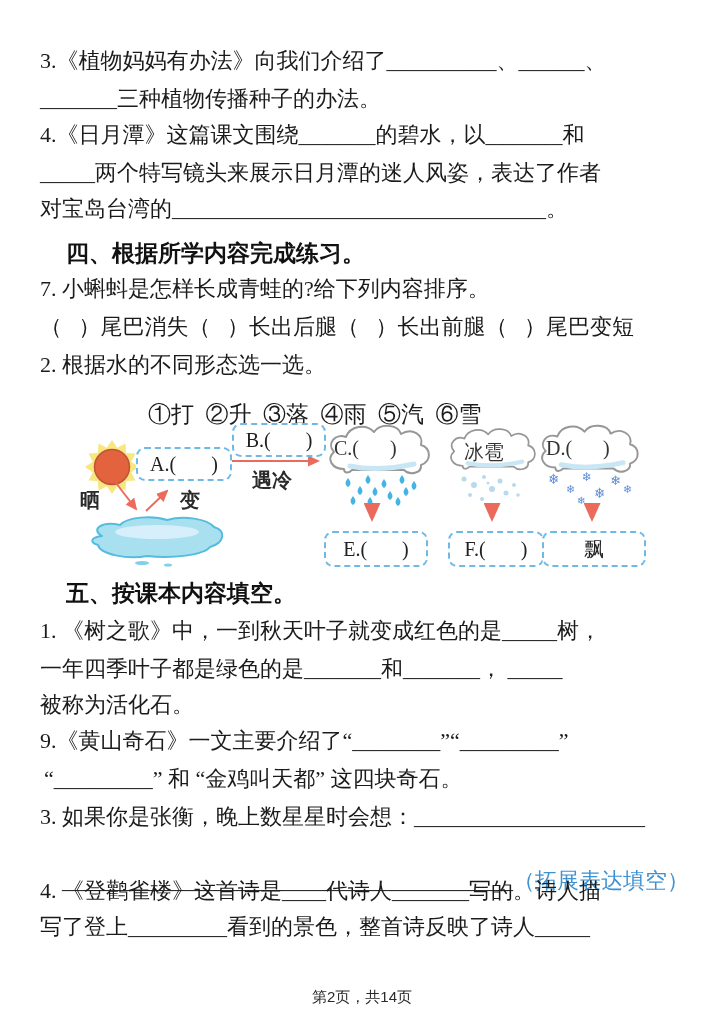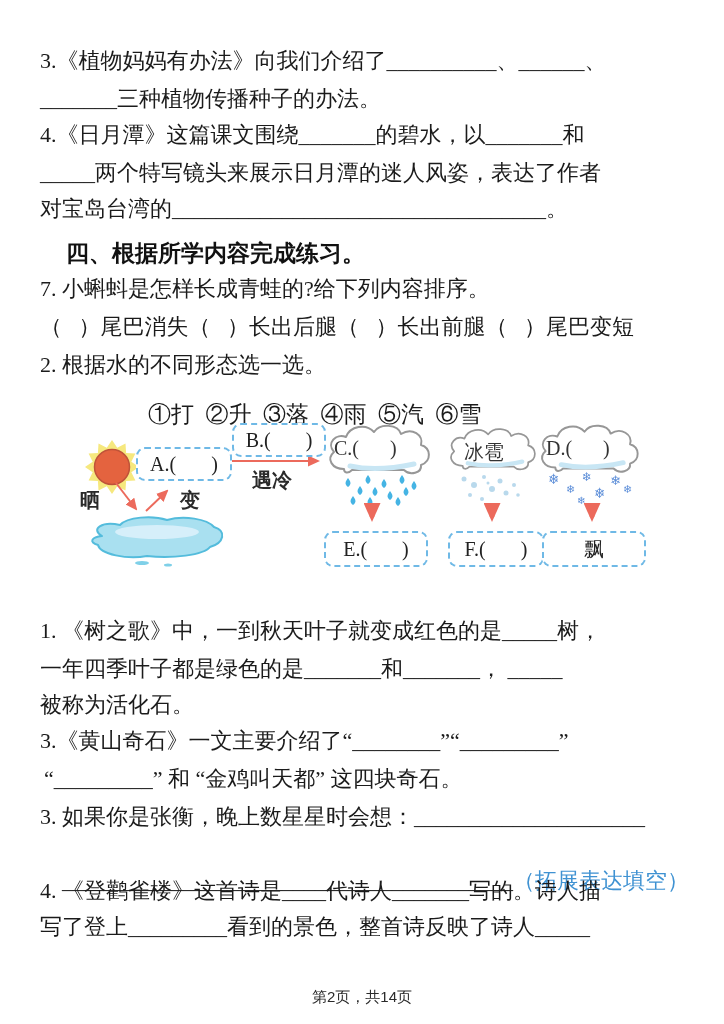--- a/index.html
+++ b/index.html
@@ -130,24 +130,25 @@
     <div class="slot-box" style="left:160px;top:2px;width:90px;height:30px">B.( )</div>
     <div class="slot-box" style="left:252px;top:110px;width:100px;height:32px">E.( )</div>
     <div class="slot-box" style="left:376px;top:110px;width:92px;height:32px">F.( )</div>
     <div class="slot-box" style="left:470px;top:110px;width:100px;height:32px;word-spacing:0">飘</div>
 
     <span class="cloud-label" style="left:262px;top:16px">C.( )</span>
     <span class="cloud-label" style="left:392px;top:18px;word-spacing:0">冰雹</span>
     <span class="cloud-label" style="left:474px;top:16px">D.( )</span>
   </div>
 
+  <div class="heading" style="top:580px">五、按课本内容填空。</div>
   <div class="line" style="top:618px">1. 《树之歌》中，一到秋天叶子就变成红色的是_____树，</div>
   <div class="line" style="top:692px">被称为活化石。</div>
   <div class="line" style="top:656px">一年四季叶子都是绿色的是_______和_______， _____</div>
-  <div class="line" style="top:728px">3.《黄山奇石》一文主要介绍了“________”“_________”</div>
+  <div class="line" style="top:728px">9.《黄山奇石》一文主要介绍了“________”“_________”</div>
   <div class="line" style="top:766px;left:44px">“_________” 和 “金鸡叫天都” 这四块奇石。</div>
   <div class="line" style="top:804px">3. 如果你是张衡，晚上数星星时会想：_____________________</div>
   <div class="line" style="top:842px">
     <span>_________________________________________</span><span class="note">（拓展表达填空）</span>
   </div>
   <div class="line" style="top:878px">4. 《登鹳雀楼》这首诗是____代诗人_______写的。诗人描</div>
   <div class="line" style="top:914px">写了登上_________看到的景色，整首诗反映了诗人_____</div>
 
   <div class="footer">第2页，共14页</div>
 </div>

